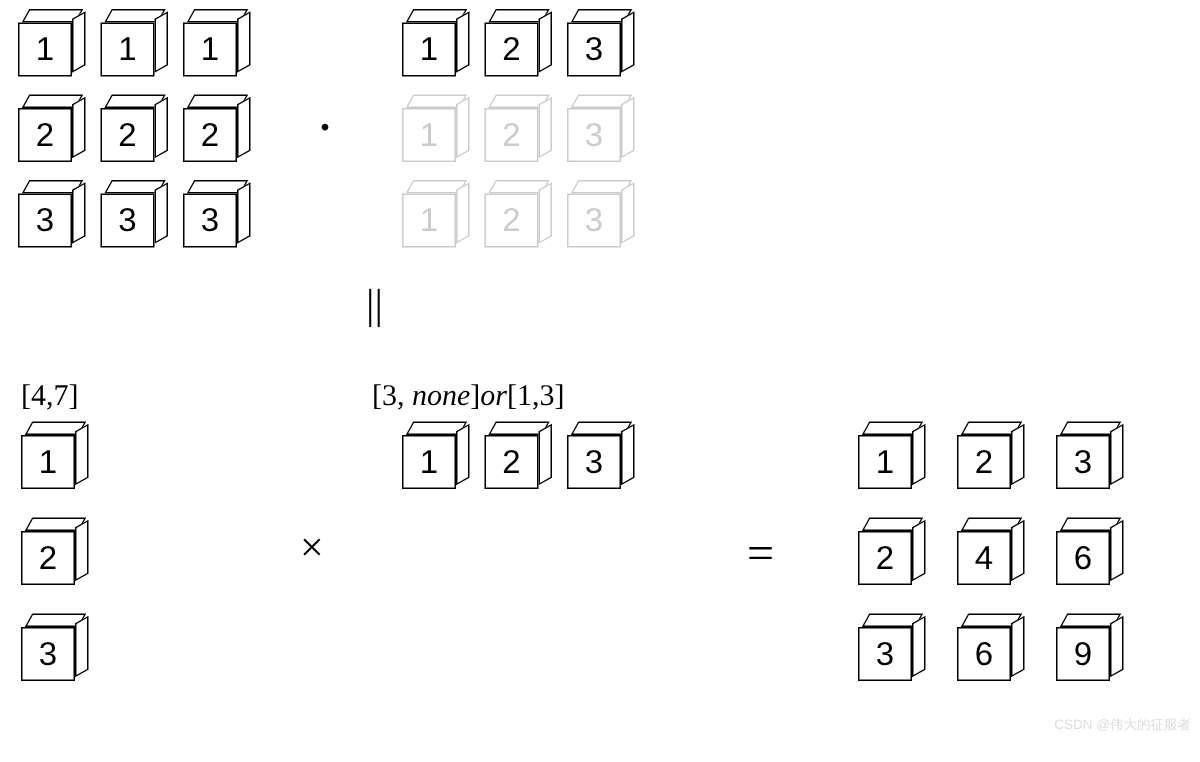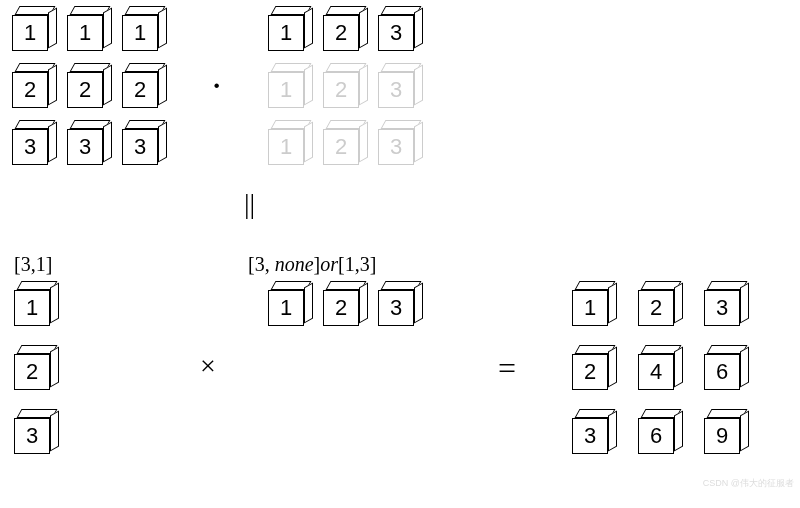--- a/index.html
+++ b/index.html
@@ -105,21 +105,21 @@
     <div class="front">2</div>
   </div>
 <div class="cube faded" style="left:378px;top:129px">
     <div class="top"></div>
     <div class="side"></div>
     <div class="front">3</div>
   </div>
 
 <div class="op" style="left:244px;top:188px">||</div>
 
-<div class="label" style="left:14px;top:253px">[3,1]</div>
+<div class="label" style="left:14px;top:253px">[4,7]</div>
 <div class="label" style="left:248px;top:253px">[3, <i>none</i>]<i>or</i>[1,3]</div>
 
 <div class="cube" style="left:14px;top:290px">
     <div class="top"></div>
     <div class="side"></div>
     <div class="front">1</div>
   </div>
 <div class="cube" style="left:14px;top:354px">
     <div class="top"></div>
     <div class="side"></div>

